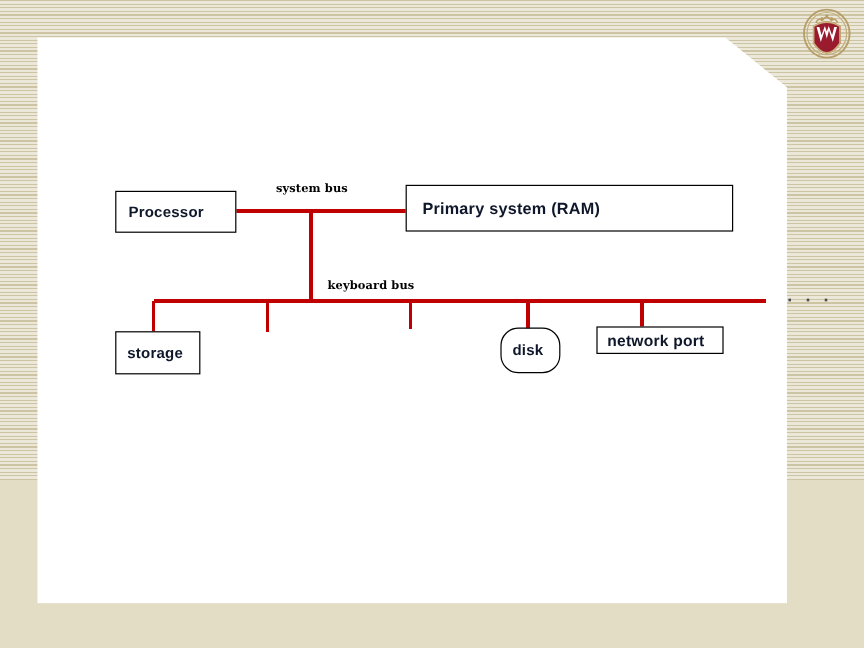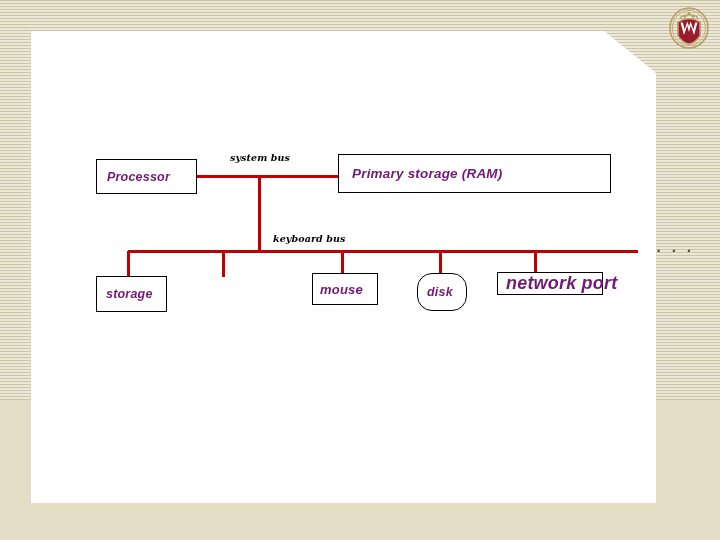--- a/index.html
+++ b/index.html
@@ -20,21 +20,20 @@
     position: relative;
     width: 720px;
     height: 400px;
     background-color: #e9e4d2;
     background-image: repeating-linear-gradient(
         to bottom,
         #cdc4a4 0px,
         #cdc4a4 1px,
         #ece8d9 1px,
         #ece8d9 3px);
-    font-style: italic;
   }
 
   
   #panel {
     position: absolute;
     left: 31px;
     top: 31px;
     width: 625px;
     height: 472px;
     background: #ffffff;
@@ -59,37 +58,37 @@
     width: 720px;
     height: 540px;
   }
 
   
   .box {
     position: absolute;
     box-sizing: border-box;
     border: 1px solid #000000;
     background: #ffffff;
-    color: #701a75;
+    color: #0f172a;
     font-family: "Liberation Sans", sans-serif;
     font-weight: bold;
     display: flex;
     align-items: center;
     z-index: 3;
     white-space: nowrap;
     letter-spacing: 0.2px;
   }
 
   #box-processor      { left:  96px; top: 159px; width: 101px; height: 35px; font-size: 12.5px; padding-left: 10px; }
   #box-ram            { left: 338px; top: 154px; width: 273px; height: 39px; font-size: 13.5px; padding-left: 13px; }
   #box-display        { left:  96px; top: 276px; width:  71px; height: 36px; font-size: 12.5px; padding-left:  9px; }
   #box-keyboard       { left: 196px; top: 276px; width:  87px; height: 36px; font-size: 12.5px; padding-left:  9px; }
   #box-mouse          { left: 312px; top: 273px; width:  66px; height: 32px; font-size: 13px;   padding-left:  7px; }
   #box-disk           { left: 417px; top: 273px; width:  50px; height: 38px; font-size: 12.5px; padding-left:  9px; border-radius: 15px; }
-  #box-networkport    { left: 497px; top: 272px; width: 106px; height: 23px; font-size: 18px;   padding-left:  8px; }
+  #box-networkport    { left: 497px; top: 272px; width: 106px; height: 23px; font-size: 13px;   padding-left:  8px; }
 
   
   .bus-label {
     position: absolute;
     font-family: "DejaVu Serif", "Liberation Serif", serif;
     font-weight: bold;
     font-size: 9.5px;
     color: #000000;
     white-space: nowrap;
     letter-spacing: 0.1px;
@@ -146,26 +145,25 @@
       <line x1="440" y1="251" x2="440" y2="274"></line>
       <line x1="535" y1="251" x2="535" y2="273"></line>
     </g>
   </svg>
 
   <div class="bus-label" id="label-system-bus">system bus</div>
   <div class="bus-label" id="label-expansion-bus">keyboard bus</div>
 
   <div class="box" id="box-processor">Processor</div>
 
-  <div class="box" id="box-ram">Primary storage (RAM)</div>
+  <div class="box" id="box-ram">Primary system (RAM)</div>
 
   <div class="box" id="box-display">storage</div>
 
 
-  <div class="box" id="box-mouse">mouse</div>
 
   <div class="box" id="box-disk">disk</div>
 
   <div class="box" id="box-networkport">network port</div>
 
   <div id="ellipsis">· · ·</div>
 
 </div>
 
 </body></html>

